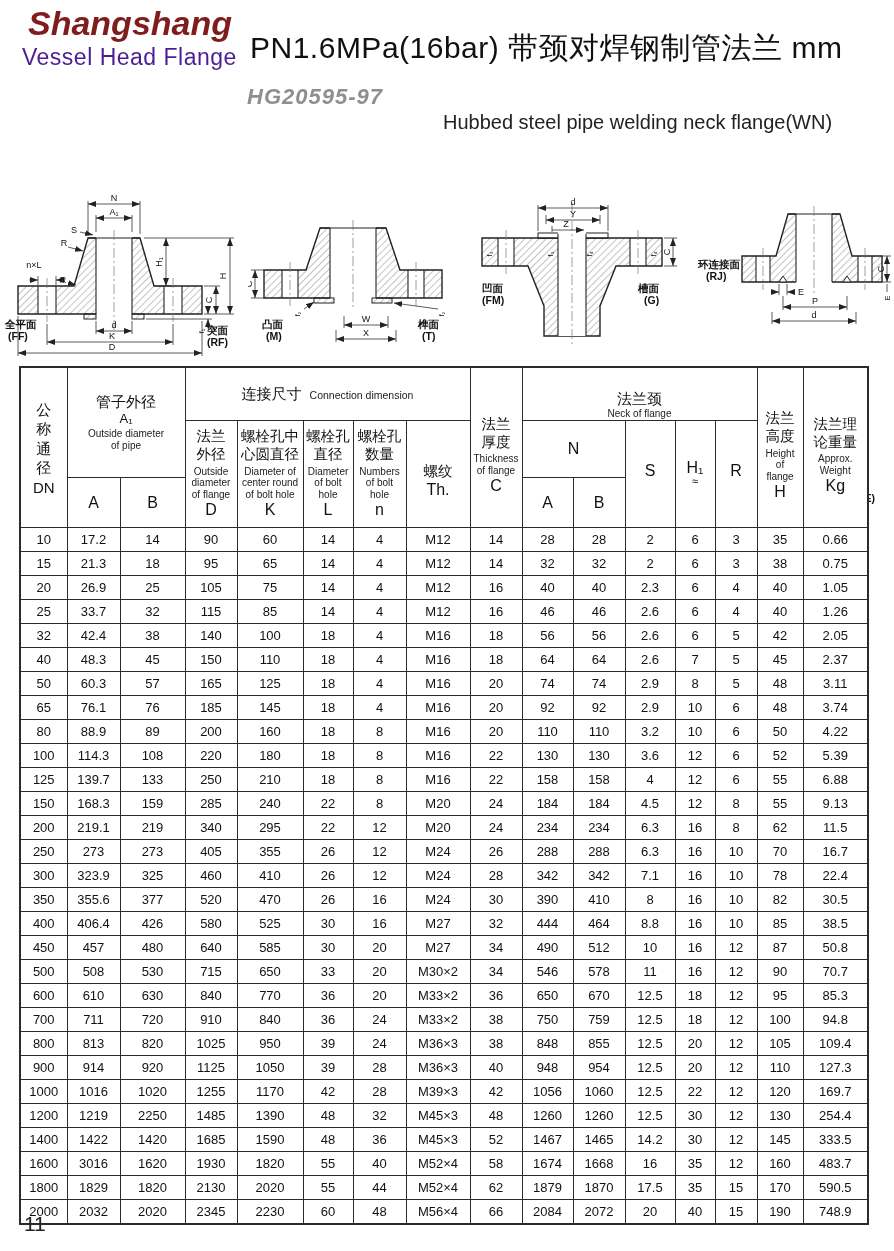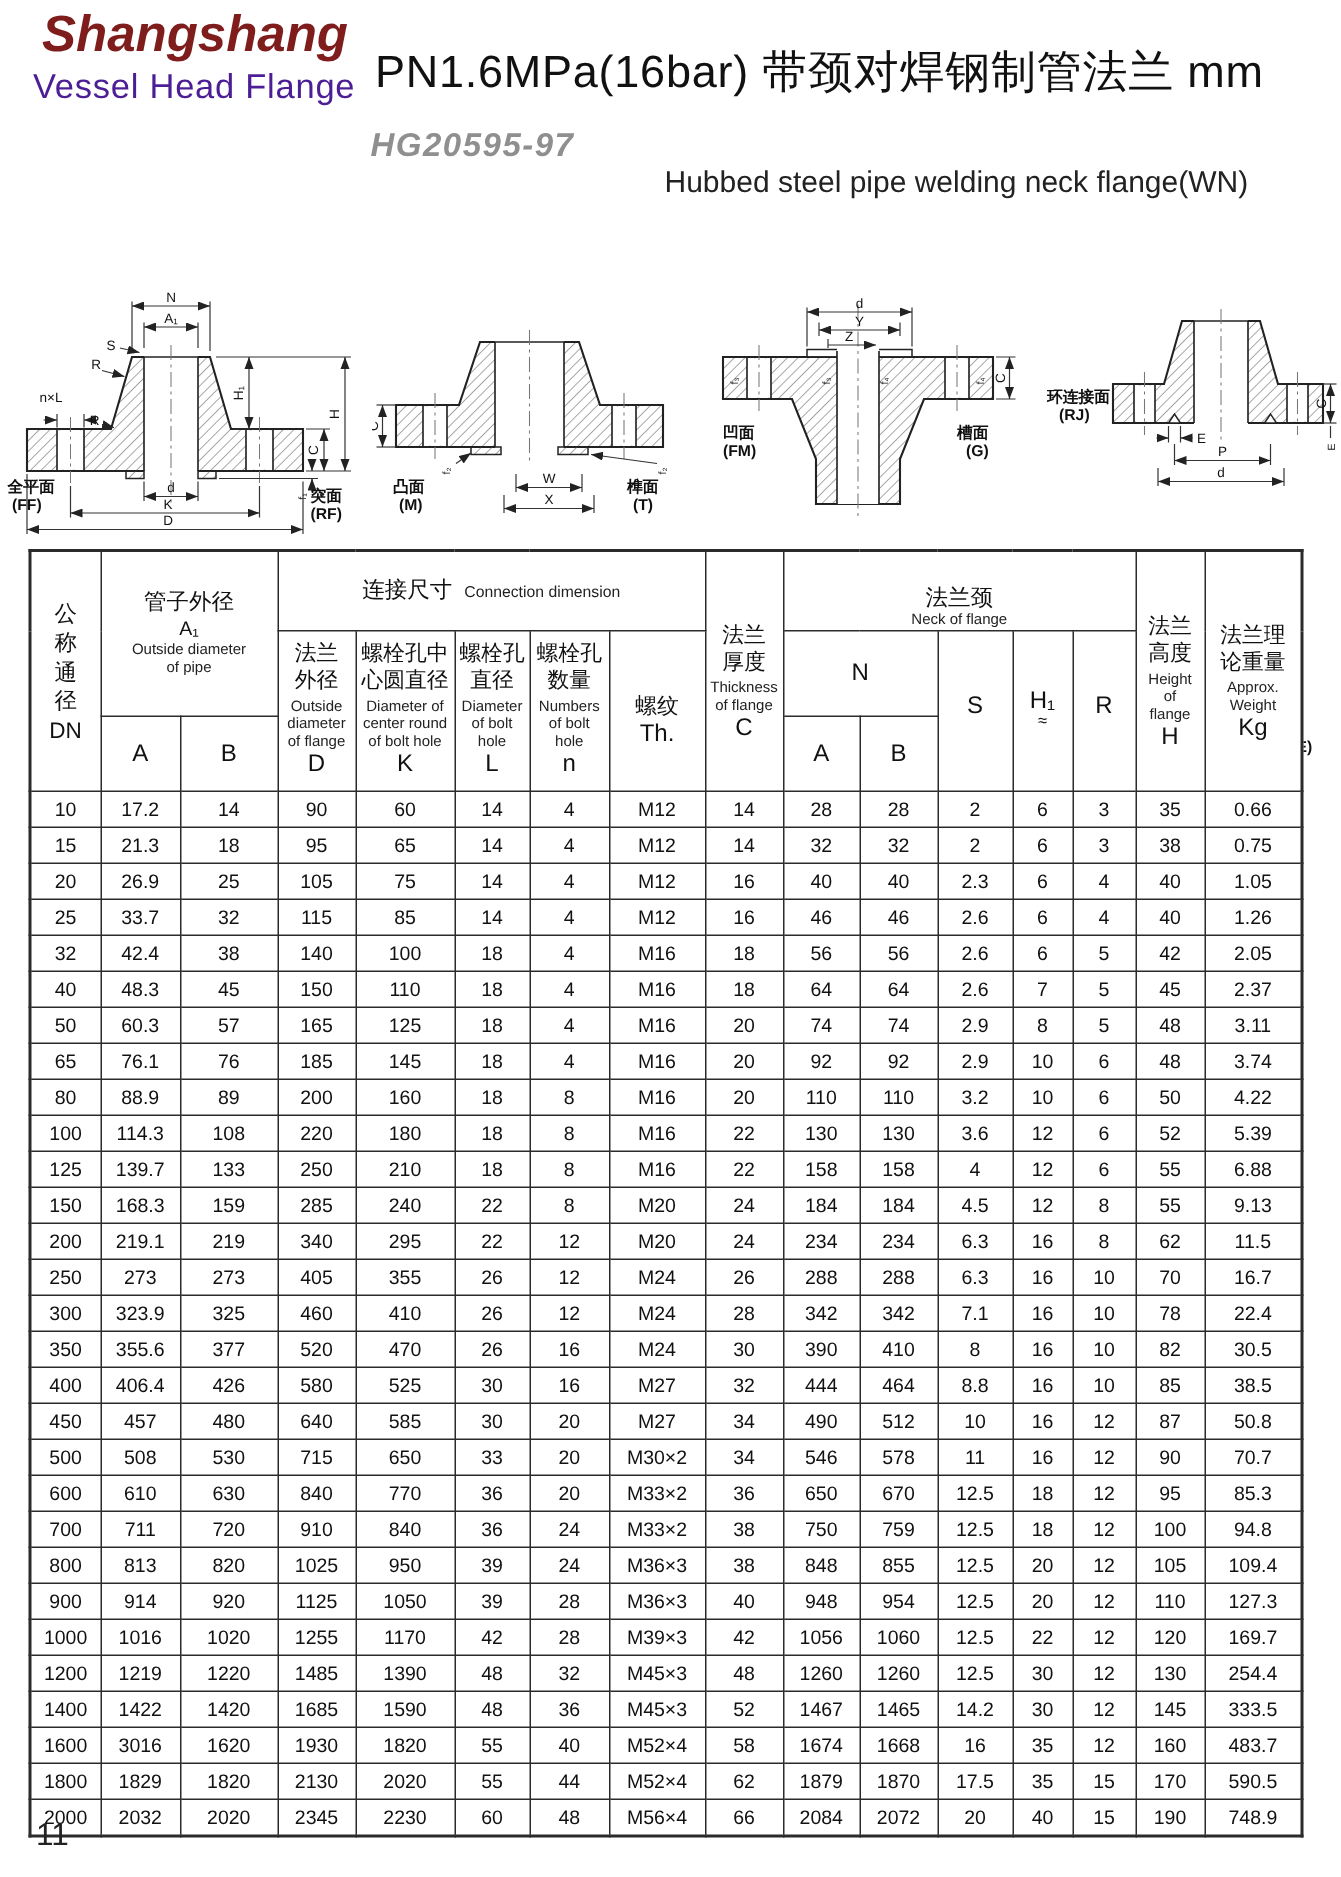--- a/index.html
+++ b/index.html
@@ -874,21 +874,21 @@
             <td>1060</td>
             <td>12.5</td>
             <td>22</td>
             <td>12</td>
             <td>120</td>
             <td>169.7</td>
           </tr>
           <tr>
             <td>1200</td>
             <td>1219</td>
-            <td>1220</td>
+            <td>2250</td>
             <td>1485</td>
             <td>1390</td>
             <td>48</td>
             <td>32</td>
             <td>M45×3</td>
             <td>48</td>
             <td>1260</td>
             <td>1260</td>
             <td>12.5</td>
             <td>30</td>

